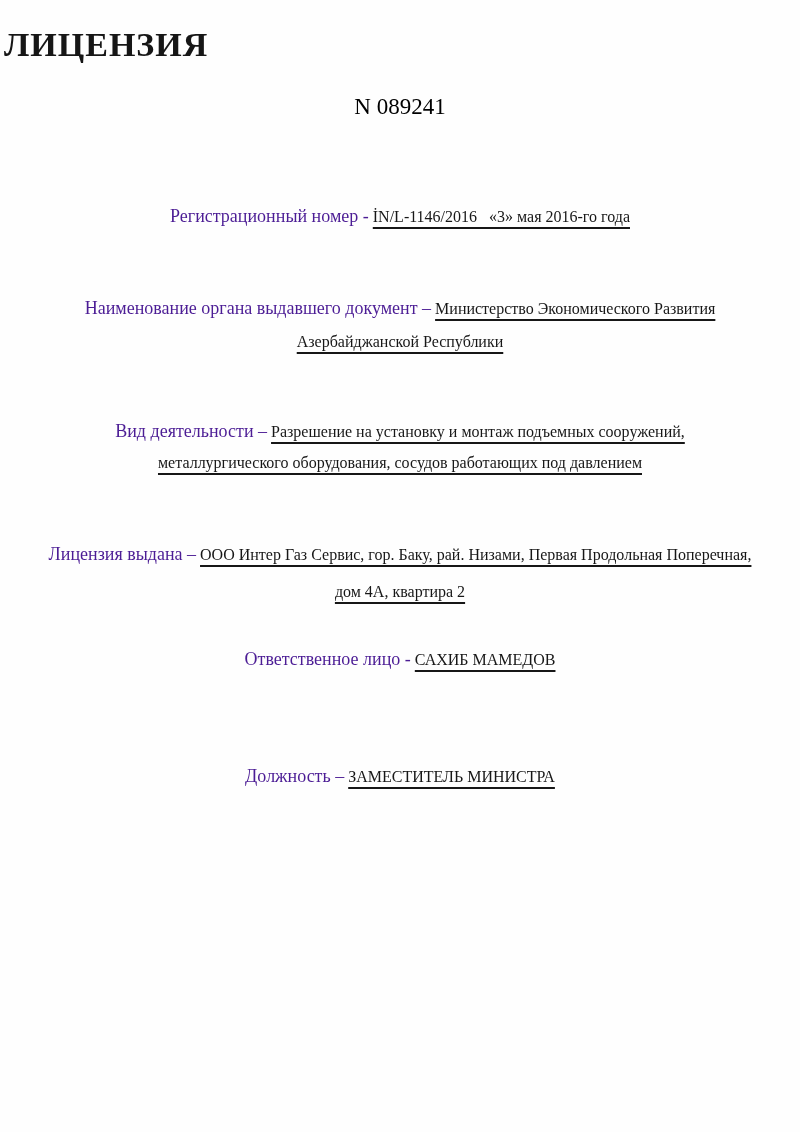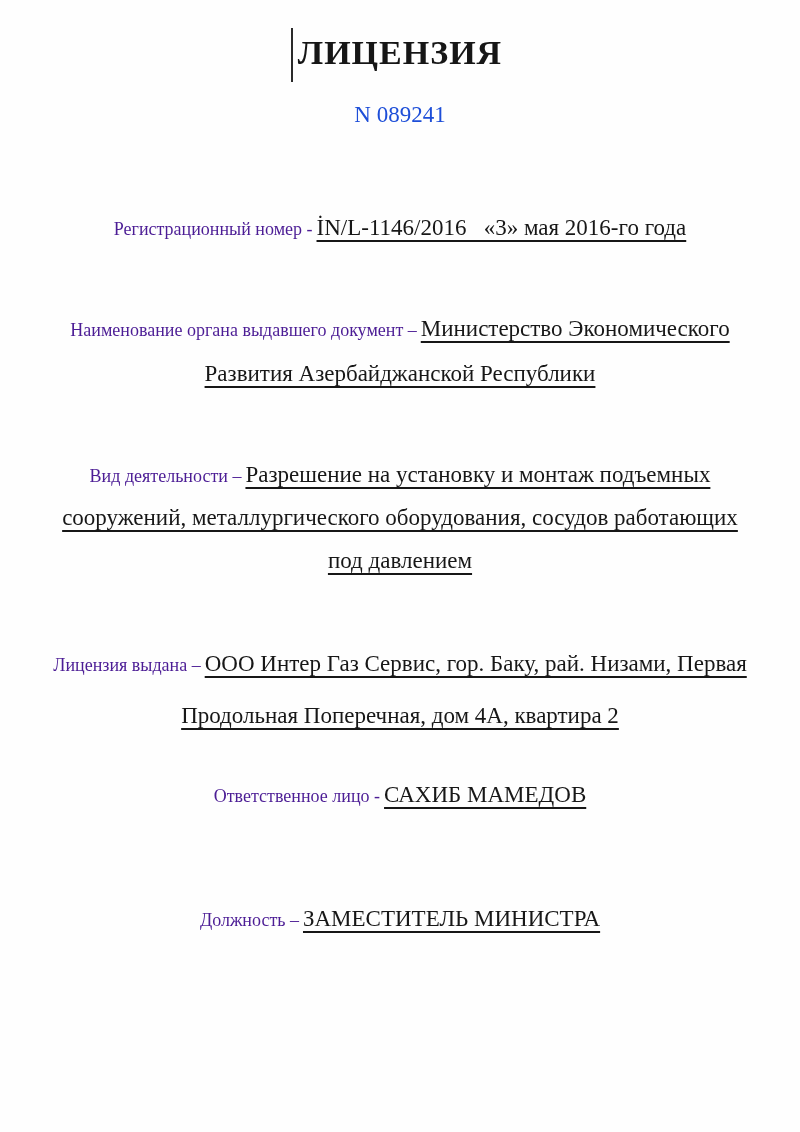--- a/index.html
+++ b/index.html
@@ -10,23 +10,23 @@
   .page {
     position: relative;
     width: 800px;
     height: 1132px;
     background: #fefefe;
     color: #1c1c1c;
     font-family: "Liberation Serif", "DejaVu Serif", serif;
     overflow: hidden;
   }
   .doc-title {
-    margin: 12px;
+    margin: 4px;
     padding-top: 22px;
-    text-align: center;
+    text-align: left;
     font-size: 34px;
     font-weight: 700;
     letter-spacing: 1px;
     color: #161616;
   }
   .title-wrap {
     position: relative;
     display: inline-block;
   }
   .text-cursor {
@@ -36,33 +36,33 @@
     width: 2px;
     height: 54px;
     background: #2a2a2a;
   }
   .doc-number {
     margin: 0;
     margin-top: 30px;
     text-align: center;
     font-size: 23px;
     font-weight: 400;
-    color: #1d4ed8;
+    color: #000000;
   }
   .field {
     margin: 0;
     text-align: center;
     color: #1d1d1d;
   }
   .field .lbl {
     font-size: 18px;
     color: #4c1d95;
   }
   .field .val {
-    font-size: 23px;
+    font-size: 16px;
     text-decoration: underline;
     text-decoration-thickness: 1.5px;
     text-underline-offset: 5px;
     color: #171717;
   }
   
   .f0 { margin-top: 82px; padding: 0 40px; line-height: 1.6; }
   .f1 { margin-top: 60px; padding: 0 62px; line-height: 1.95; }
   .f2 { margin-top: 58px; padding: 0 52px; line-height: 1.85; }
   .f3 { margin-top: 56px; padding: 0 48px; line-height: 2.25; }

